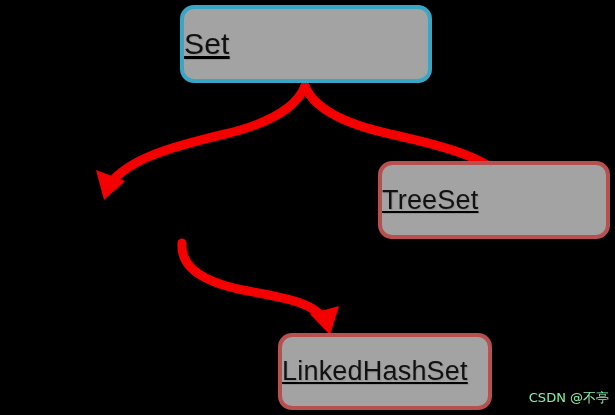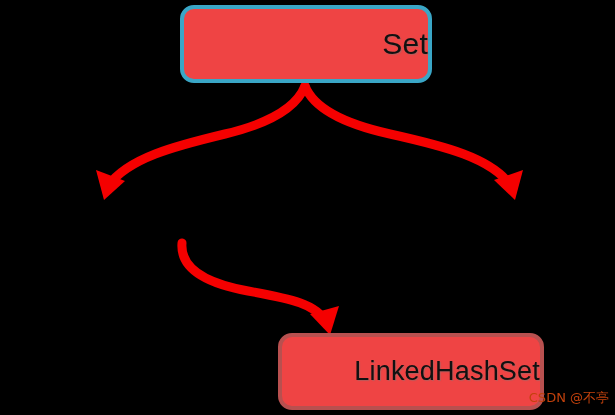--- a/index.html
+++ b/index.html
@@ -11,26 +11,27 @@
     position: relative;
     width: 615px;
     height: 415px;
     background: #000000;
     overflow: hidden;
     font-family: "Liberation Sans", "DejaVu Sans", sans-serif;
   }
   .node {
     position: absolute;
     box-sizing: border-box;
-    background: #ef4444;
+    background: #a3a3a3;
     border-radius: 14px;
     display: flex;
     align-items: center;
-    justify-content: flex-end;
+    justify-content: flex-start;
     z-index: 3;
+    text-decoration: underline;
   }
   .node-label {
     color: #111111;
     font-weight: 400;
     letter-spacing: 0.2px;
     white-space: nowrap;
     text-shadow: 1px 1px 1px rgba(120,120,120,0.45);
   }
   #node-set {
     left: 180px;
@@ -55,40 +56,40 @@
     top: 161px;
     width: 232px;
     height: 78px;
     border: 4px solid #b8504f;
   }
   #node-treeset .node-label { font-size: 27px; }
 
   #node-linkedhashset {
     left: 278px;
     top: 333px;
-    width: 266px;
+    width: 214px;
     height: 77px;
     border: 4px solid #b8504f;
   }
   #node-linkedhashset .node-label { font-size: 27px; }
 
   #edges {
     position: absolute;
     left: 0;
     top: 0;
     width: 615px;
     height: 415px;
     z-index: 2;
   }
 
   #watermark {
     position: absolute;
     right: 6px;
     bottom: 8px;
-    color: #c2410c;
+    color: #86efac;
     font-size: 13px;
     z-index: 5;
     white-space: nowrap;
     font-family: "DejaVu Sans", "Liberation Sans", sans-serif;
   }
 </style>
 </head>
 <body>
 
 <div id="canvas">
@@ -115,20 +116,23 @@
                C 292 299, 316 304, 326 322" fill="none" stroke="#f50000" stroke-width="9" stroke-linecap="round"></path>
       <path d="M 330 335 L 310 314 L 339 306 Z" fill="#f50000"></path>
     </g>
   </svg>
 
   <div id="node-set" class="node">
     <span class="node-label">Set</span>
   </div>
 
 
+  <div id="node-treeset" class="node">
+    <span class="node-label">TreeSet</span>
+  </div>
 
   <div id="node-linkedhashset" class="node">
     <span class="node-label">LinkedHashSet</span>
   </div>
 
   <div id="watermark">CSDN @不亭</div>
 
 </div>
 
 </body></html>

